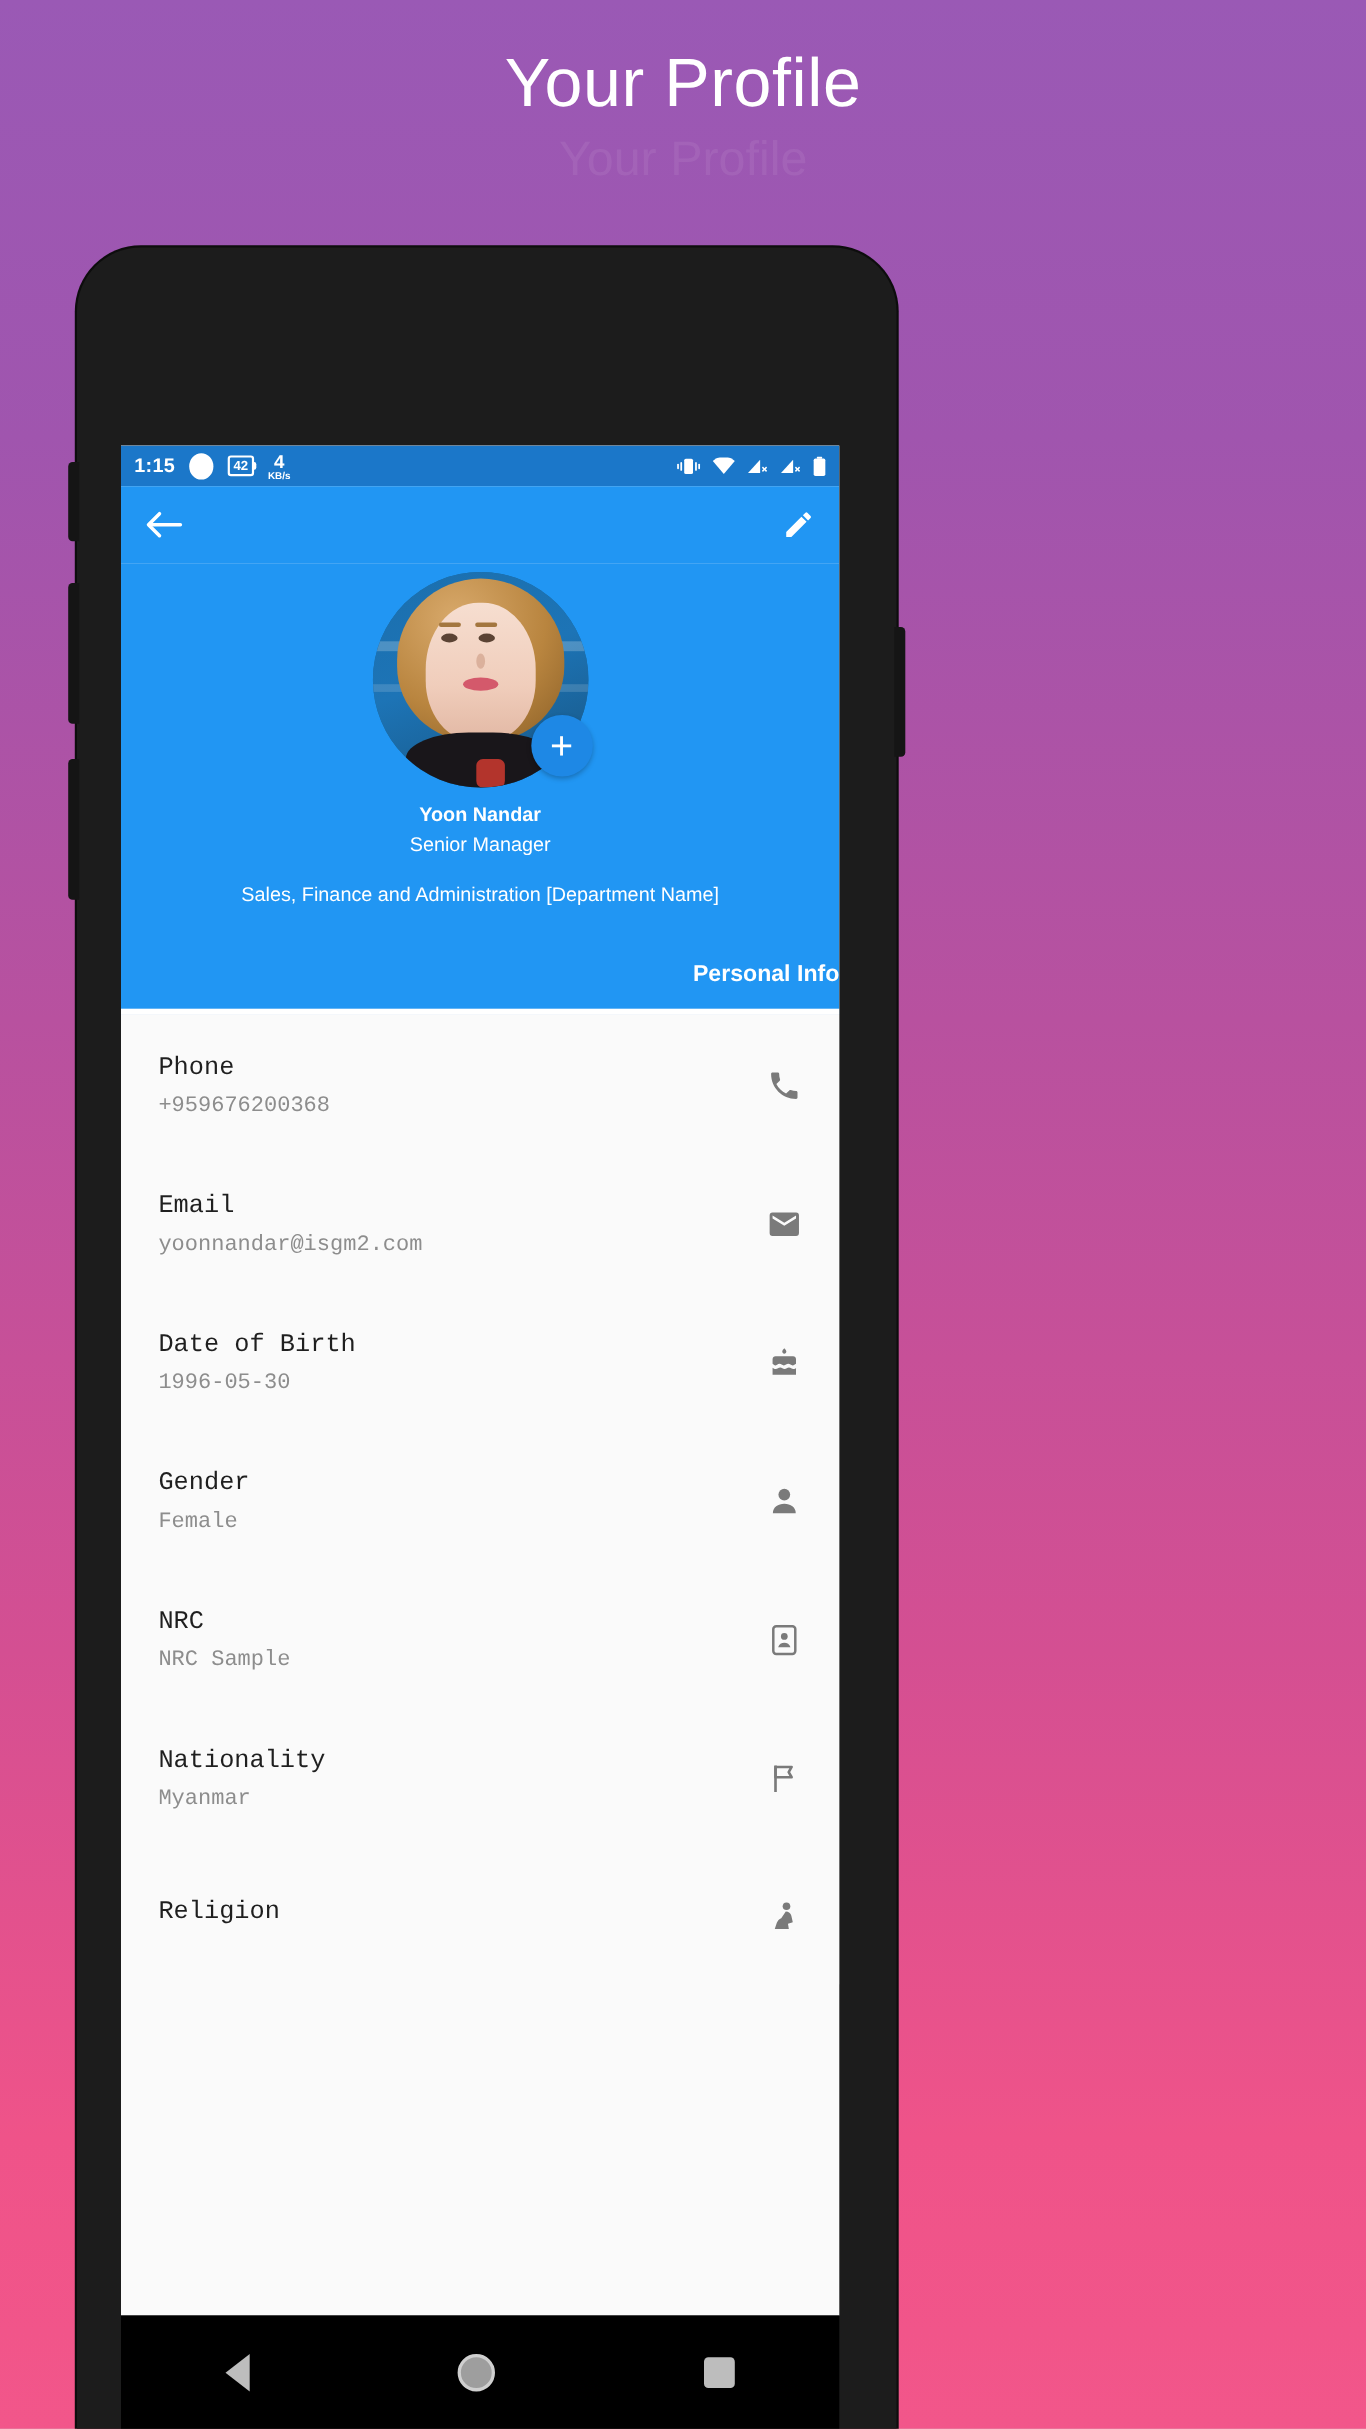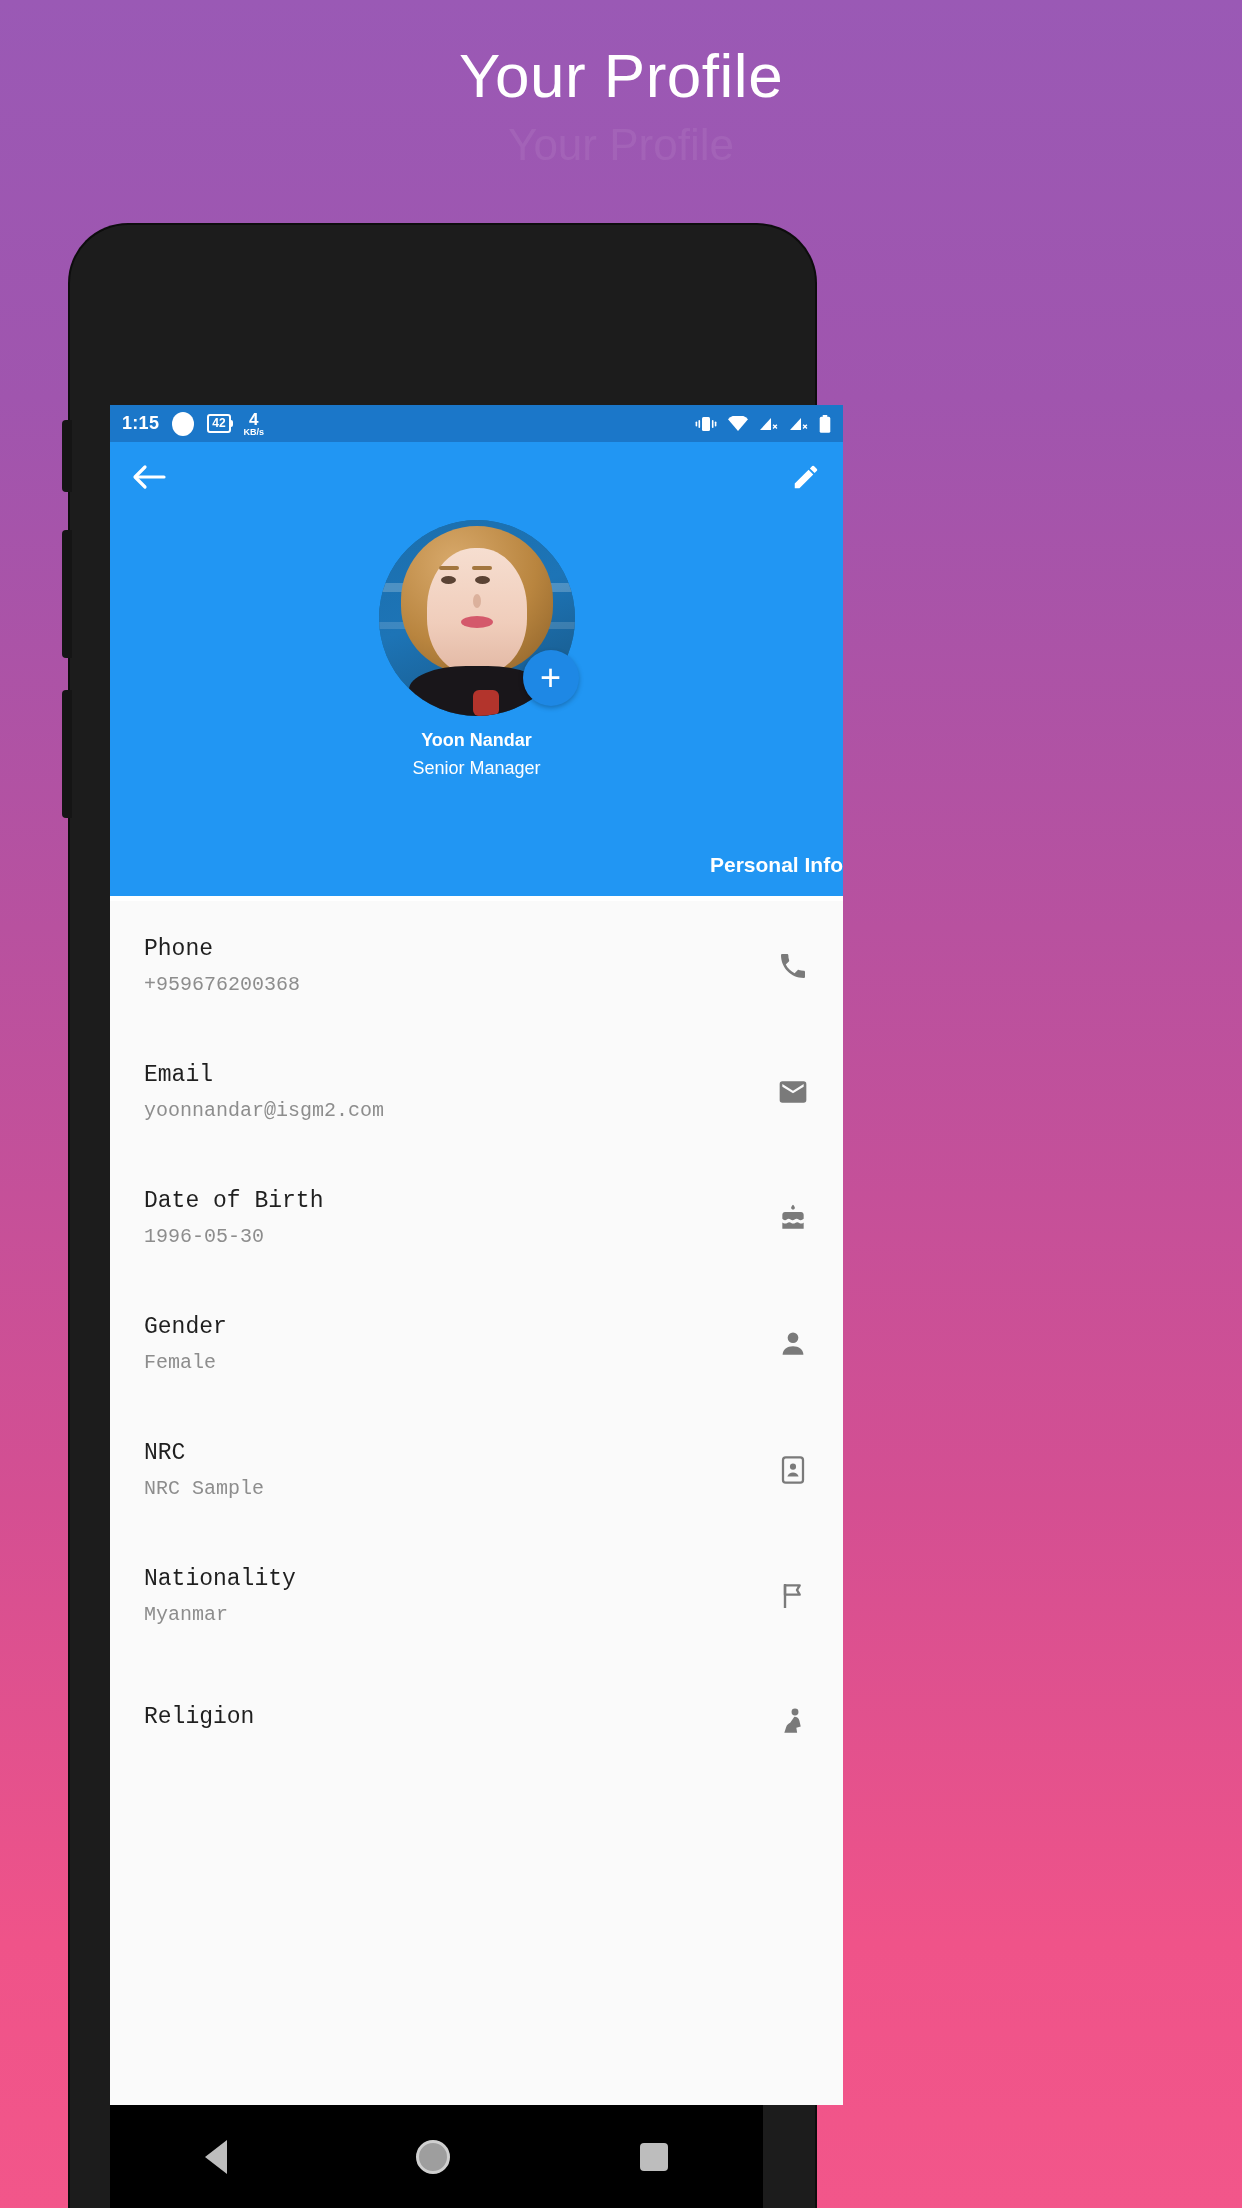--- a/index.html
+++ b/index.html
@@ -30,21 +30,21 @@
   }
   .btn-left{ position:absolute; left:-8px; background:#151515; width:10px; border-radius:4px 0 0 4px;}
   .btn-l1{ top:195px; height:72px;}
   .btn-l2{ top:305px; height:128px;}
   .btn-l3{ top:465px; height:128px;}
   .btn-right{ position:absolute; right:-8px; top:345px; height:118px; width:10px;
               background:#151515; border-radius:0 4px 4px 0;}
 
   
   .screen{
-    position:absolute; left:40px; top:180px; width:733px; height:1700px;
+    position:absolute; left:40px; top:180px; width:653px; height:1700px;
     background:#fafafa; overflow:hidden;
   }
 
   
   .statusbar{
     height:37px; background:#1b77c9; color:#fff;
     display:flex; align-items:center; padding:0 12px; font-size:17px; font-weight:600;
   }
   .sb-left{ display:flex; align-items:center; gap:13px; }
   .sb-clock{ font-size:18px; font-weight:700; letter-spacing:.3px;}
@@ -228,20 +228,21 @@
             <div class="av-eye r"></div>
           <div class="av-nose"></div>
           <div class="av-lip"></div>
           <div class="av-body"></div>
           <div class="av-shl"></div>
         </div>
         <div class="fab-plus">+</div>
       </div>
       <div class="p-name">Yoon Nandar</div>
       <div class="p-role">Senior Manager</div>
+      <div class="p-dept">Sales, Finance and Administration [Department Name]</div>
     </div>
 
     <div class="tabs">
       <div class="tab active">
         <span>Personal Info</span>
       </div>
     </div>
 
     <div class="list">
 

